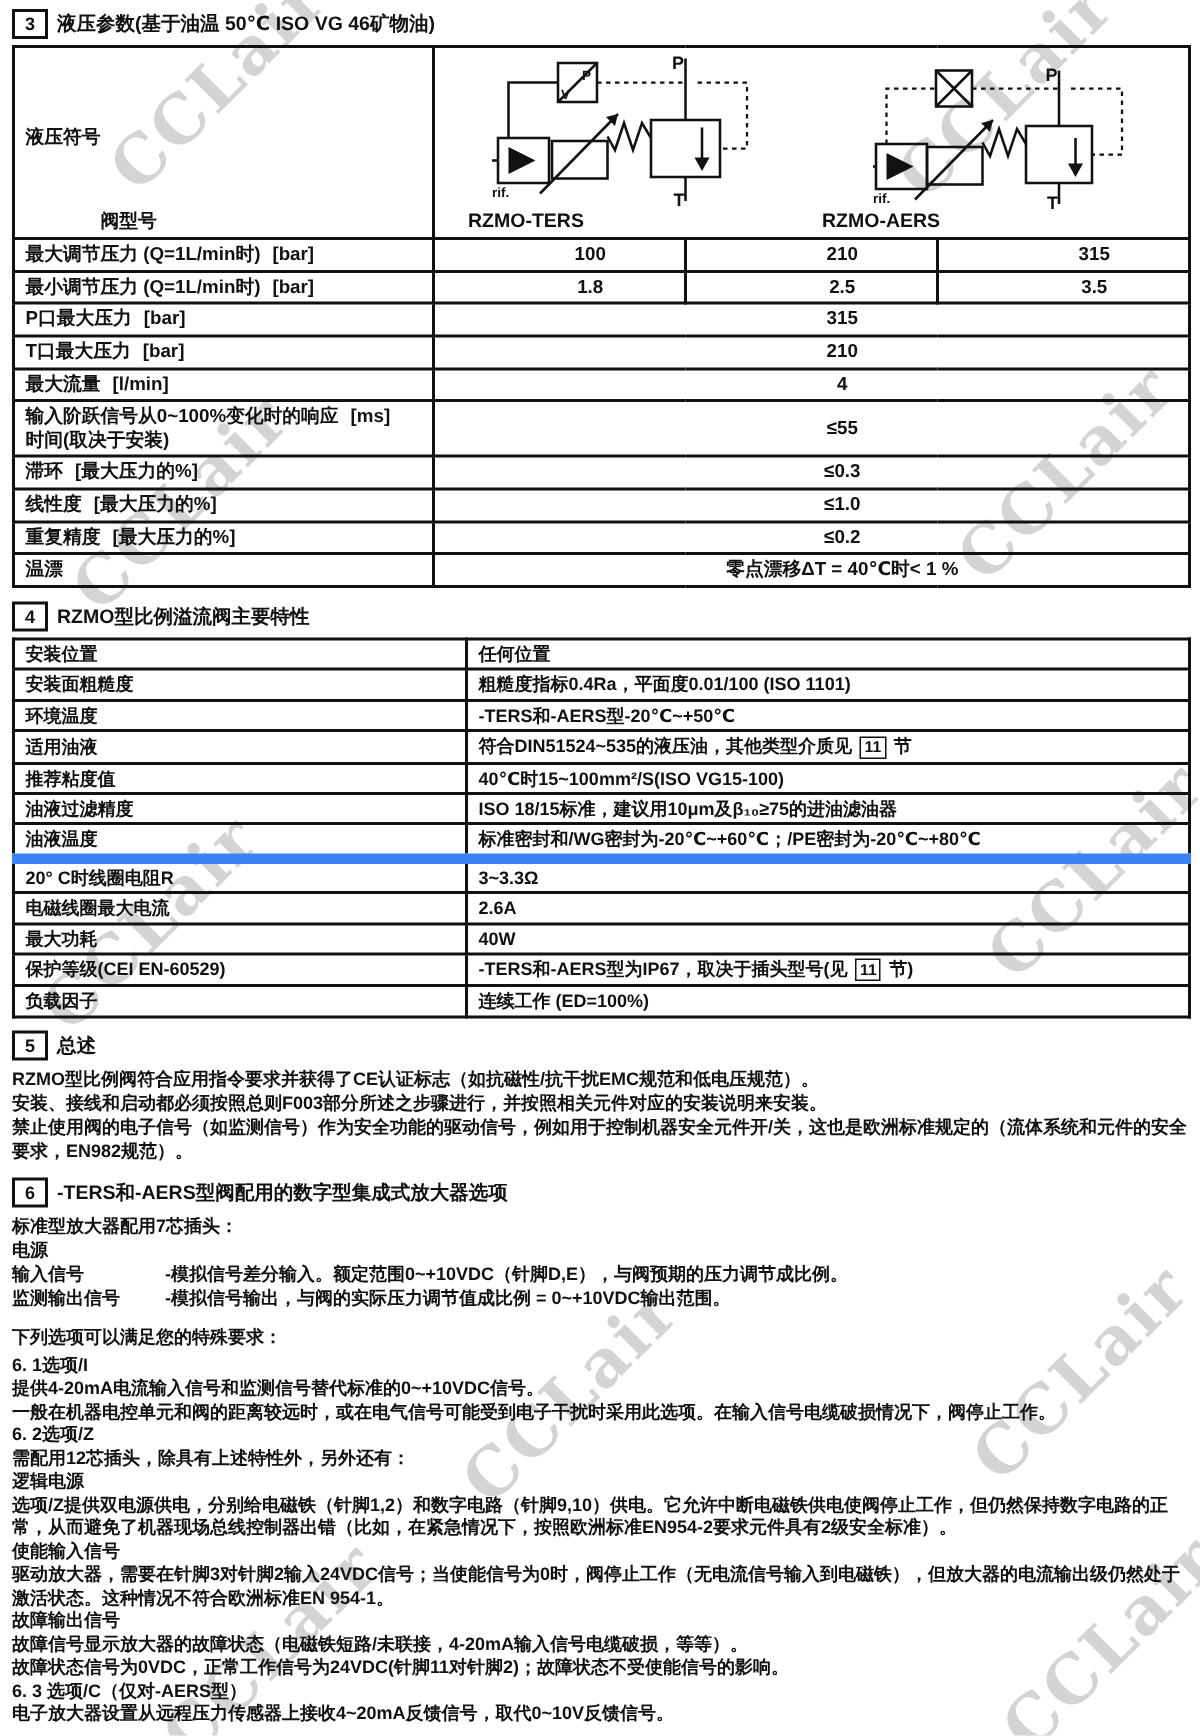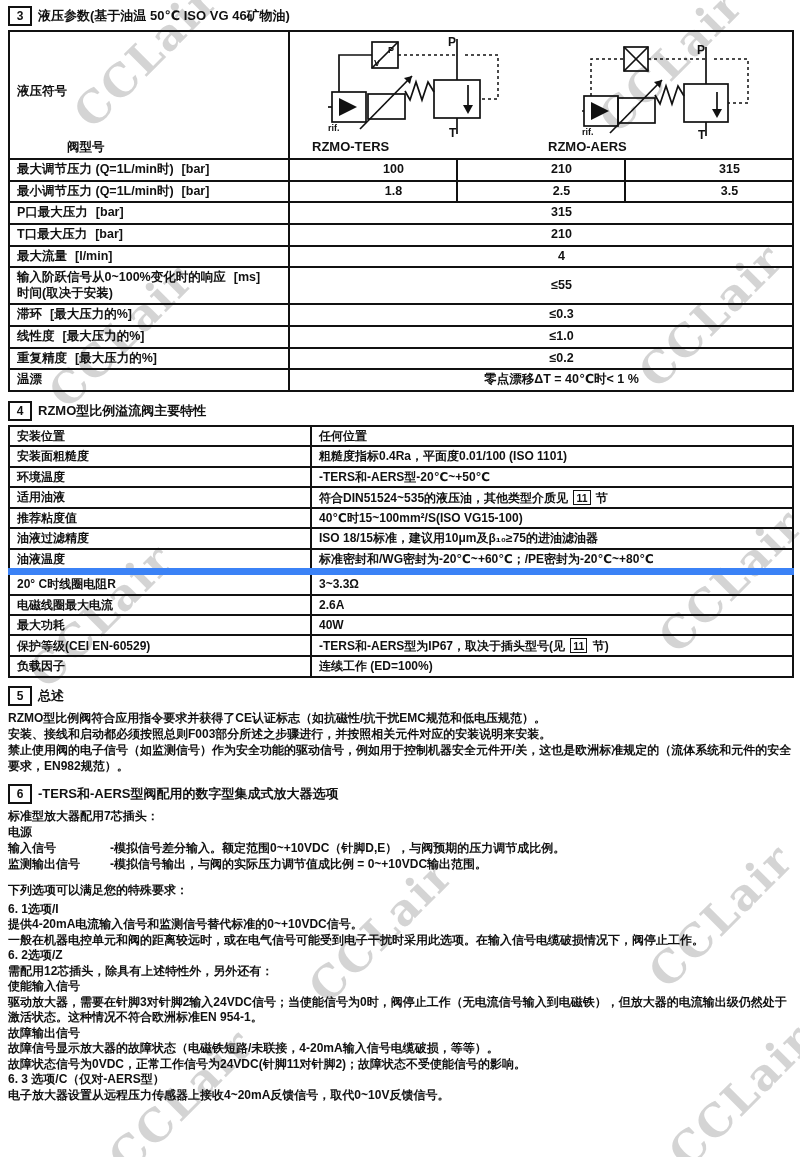--- a/index.html
+++ b/index.html
@@ -343,20 +343,24 @@
   <div>
     <div class="opt-head">6. 1选项/I</div>
     <div class="opt-para">提供4-20mA电流输入信号和监测信号替代标准的0~+10VDC信号。</div>
     <div class="opt-para">一般在机器电控单元和阀的距离较远时，或在电气信号可能受到电子干扰时采用此选项。在输入信号电缆破损情况下，阀停止工作。</div>
   </div>
   <div>
     <div class="opt-head">6. 2选项/Z</div>
     <div class="opt-para">需配用12芯插头，除具有上述特性外，另外还有：</div>
   </div>
   <div>
+    <div class="opt-head">逻辑电源</div>
+    <div class="opt-para">选项/Z提供双电源供电，分别给电磁铁（针脚1,2）和数字电路（针脚9,10）供电。它允许中断电磁铁供电使阀停止工作，但仍然保持数字电路的正常，从而避免了机器现场总线控制器出错（比如，在紧急情况下，按照欧洲标准EN954-2要求元件具有2级安全标准）。</div>
+  </div>
+  <div>
     <div class="opt-head">使能输入信号</div>
     <div class="opt-para">驱动放大器，需要在针脚3对针脚2输入24VDC信号；当使能信号为0时，阀停止工作（无电流信号输入到电磁铁），但放大器的电流输出级仍然处于激活状态。这种情况不符合欧洲标准EN 954-1。</div>
   </div>
   <div>
     <div class="opt-head">故障输出信号</div>
     <div class="opt-para">故障信号显示放大器的故障状态（电磁铁短路/未联接，4-20mA输入信号电缆破损，等等）。</div>
     <div class="opt-para">故障状态信号为0VDC，正常工作信号为24VDC(针脚11对针脚2)；故障状态不受使能信号的影响。</div>
   </div>
   <div>
     <div class="opt-head">6. 3 选项/C（仅对-AERS型）</div>

